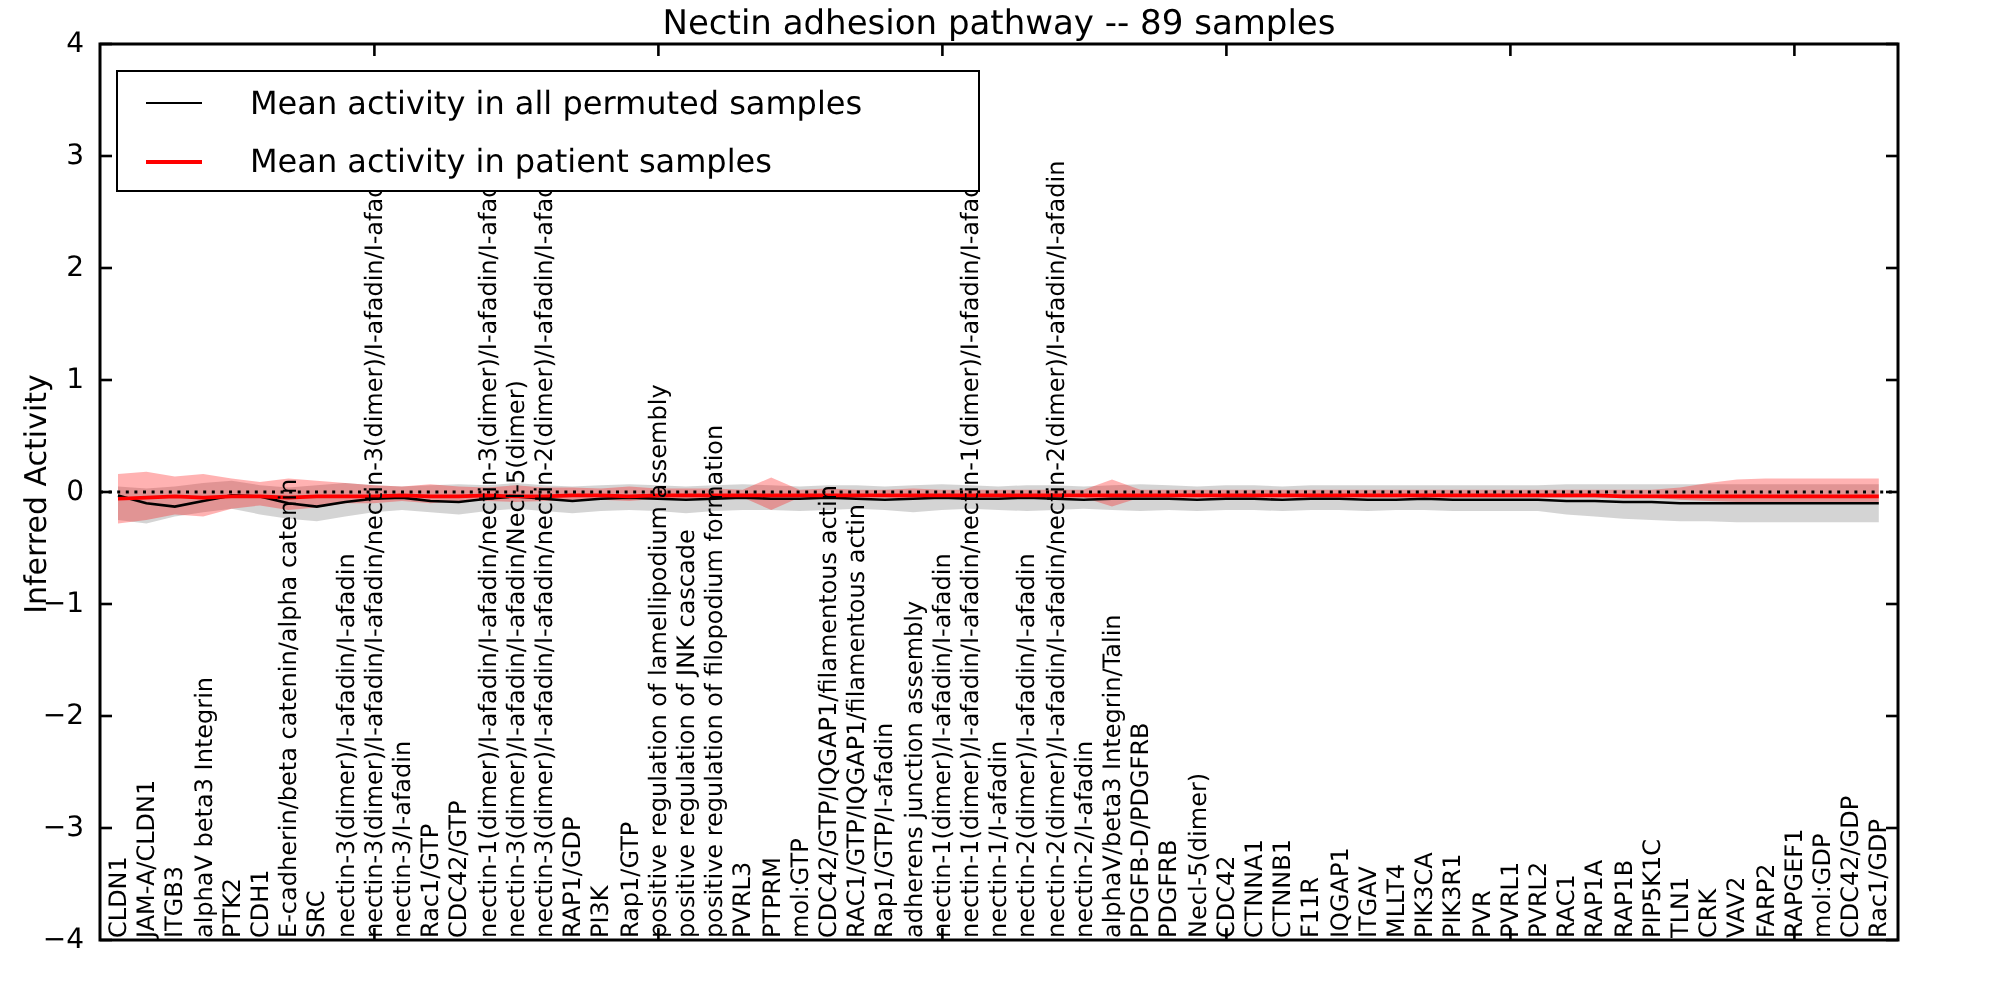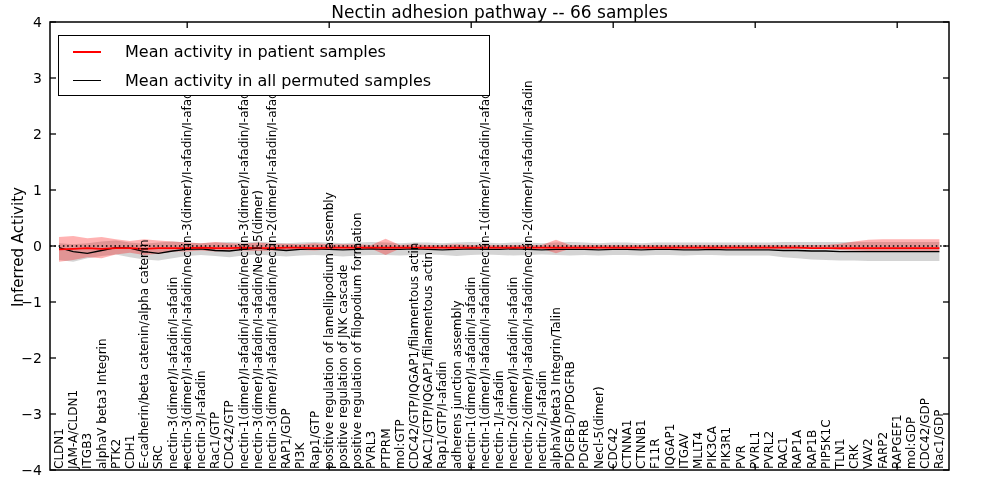--- a/index.html
+++ b/index.html
@@ -74,21 +74,21 @@
       <line x1="50" y1="302.0" x2="56" y2="302.0" stroke="#000000" stroke-width="1.3"></line>
       <line x1="943" y1="302.0" x2="949" y2="302.0" stroke="#000000" stroke-width="1.3"></line>
       <line x1="50" y1="358.0" x2="56" y2="358.0" stroke="#000000" stroke-width="1.3"></line>
       <line x1="943" y1="358.0" x2="949" y2="358.0" stroke="#000000" stroke-width="1.3"></line>
       <line x1="50" y1="414.0" x2="56" y2="414.0" stroke="#000000" stroke-width="1.3"></line>
       <line x1="943" y1="414.0" x2="949" y2="414.0" stroke="#000000" stroke-width="1.3"></line>
       <line x1="50" y1="470.0" x2="56" y2="470.0" stroke="#000000" stroke-width="1.3"></line>
       <line x1="943" y1="470.0" x2="949" y2="470.0" stroke="#000000" stroke-width="1.3"></line>
     </svg>
 
-  <div class="title">Nectin adhesion pathway -- 66 samples</div>
+  <div class="title">Nectin adhesion pathway -- 89 samples</div>
   <div class="ylabel">Inferred Activity</div>
 
   <div id="yticks">
       <div class="ytick" style="top: 15px;">4</div>
       <div class="ytick" style="top: 71px;">3</div>
       <div class="ytick" style="top: 127px;">2</div>
       <div class="ytick" style="top: 183px;">1</div>
       <div class="ytick" style="top: 239px;">0</div>
       <div class="ytick" style="top: 295px;">−1</div>
       <div class="ytick" style="top: 351px;">−2</div>
@@ -156,22 +156,22 @@
       <div class="xcat" style="left: 862.4px; top: 469px;">VAV2</div>
       <div class="xcat" style="left: 876.6px; top: 469px;">FARP2</div>
       <div class="xcat" style="left: 890.8px; top: 469px;">RAPGEF1</div>
       <div class="xcat" style="left: 905px; top: 469px;">mol:GDP</div>
       <div class="xcat" style="left: 919.2px; top: 469px;">CDC42/GDP</div>
       <div class="xcat" style="left: 933.4px; top: 469px;">Rac1/GDP</div>
     </div>
 
   <div class="legend">
     <div class="legend-row">
+      <div class="legend-sample" id="ls0" style="border-top: 1.5px solid rgb(0, 0, 0);"></div>
+      <div class="legend-label">Mean activity in all permuted samples</div>
+    </div>
+    <div class="legend-row">
       <div class="legend-sample" id="ls1" style="border-top: 2px solid rgb(255, 0, 0);"></div>
       <div class="legend-label">Mean activity in patient samples</div>
-    </div>
-    <div class="legend-row">
-      <div class="legend-sample" id="ls0" style="border-top: 1.5px solid rgb(0, 0, 0);"></div>
-      <div class="legend-label">Mean activity in all permuted samples</div>
     </div>
   </div>
 
 </div>
 
 </body></html>

